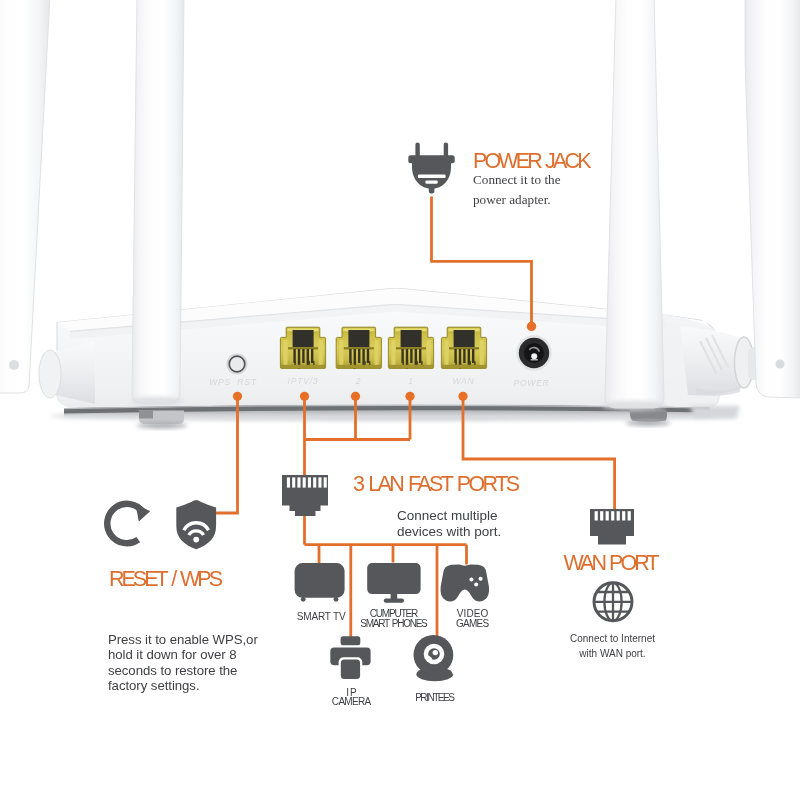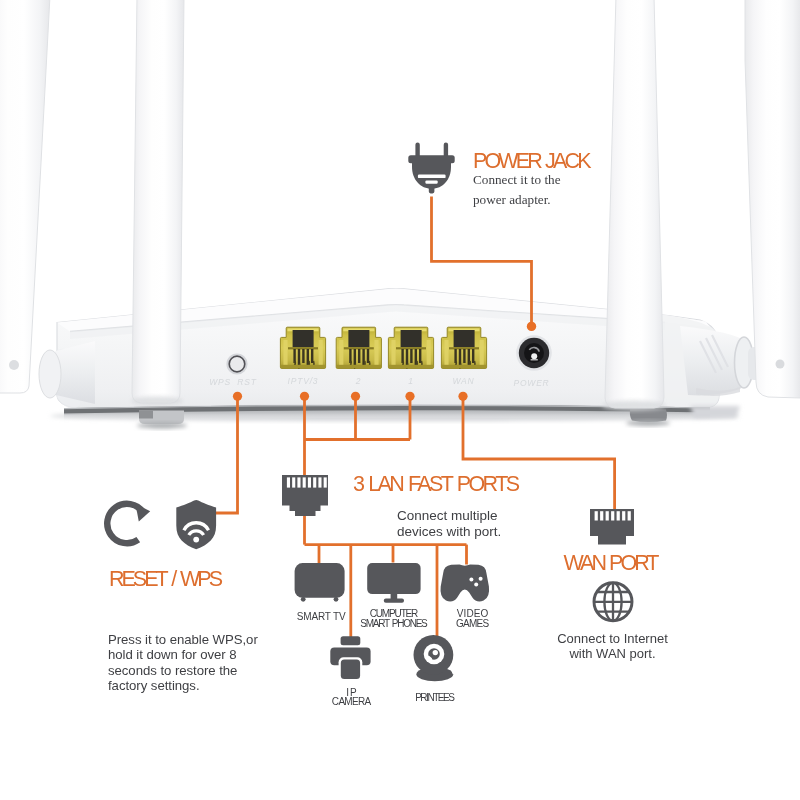--- a/index.html
+++ b/index.html
@@ -285,15 +285,15 @@
  <text x="394" y="626.6" textLength="67.5" word-spacing="1.5">SMART PHONES</text>
  <text x="472.5" y="617.3" textLength="31.5">VIDEO</text>
  <text x="472.5" y="626.6" textLength="33.1">GAMES</text>
  <text x="351.5" y="695.8" textLength="10.5">IP</text>
  <text x="351.5" y="704.6" textLength="39.3">CAMERA</text>
  <text x="435" y="700.7" textLength="39.7">PRINTEES</text>
 </g>
 </svg>
 <div class="abs bd" style="left:473px;top:170px;line-height:19.5px;font-size:13.2px;font-family:Liberation Serif, serif;">Connect it to the<br>power adapter.</div>
 <div class="abs bd" style="left:353px;top:508px;margin-left:44px;">Connect multiple<br>devices with port.</div>
-<div class="abs bd" style="left:532.5px;top:630.5px;width:160px;text-align:center;line-height:15px;font-size:13px;">Connect to Internet<br>with WAN port.</div>
+<div class="abs bd" style="left:532.5px;top:630.5px;width:160px;text-align:center;line-height:15px;font-size:10px;">Connect to Internet<br>with WAN port.</div>
 <div class="abs bd" style="left:108px;top:594.5px;line-height:15.5px;font-size:13.2px;letter-spacing:-0.05px;margin-top:37px;">Press it to enable WPS,or<br>hold it down for over 8<br>seconds to restore the<br>factory settings.</div>
 </div>
 
 </body></html>

